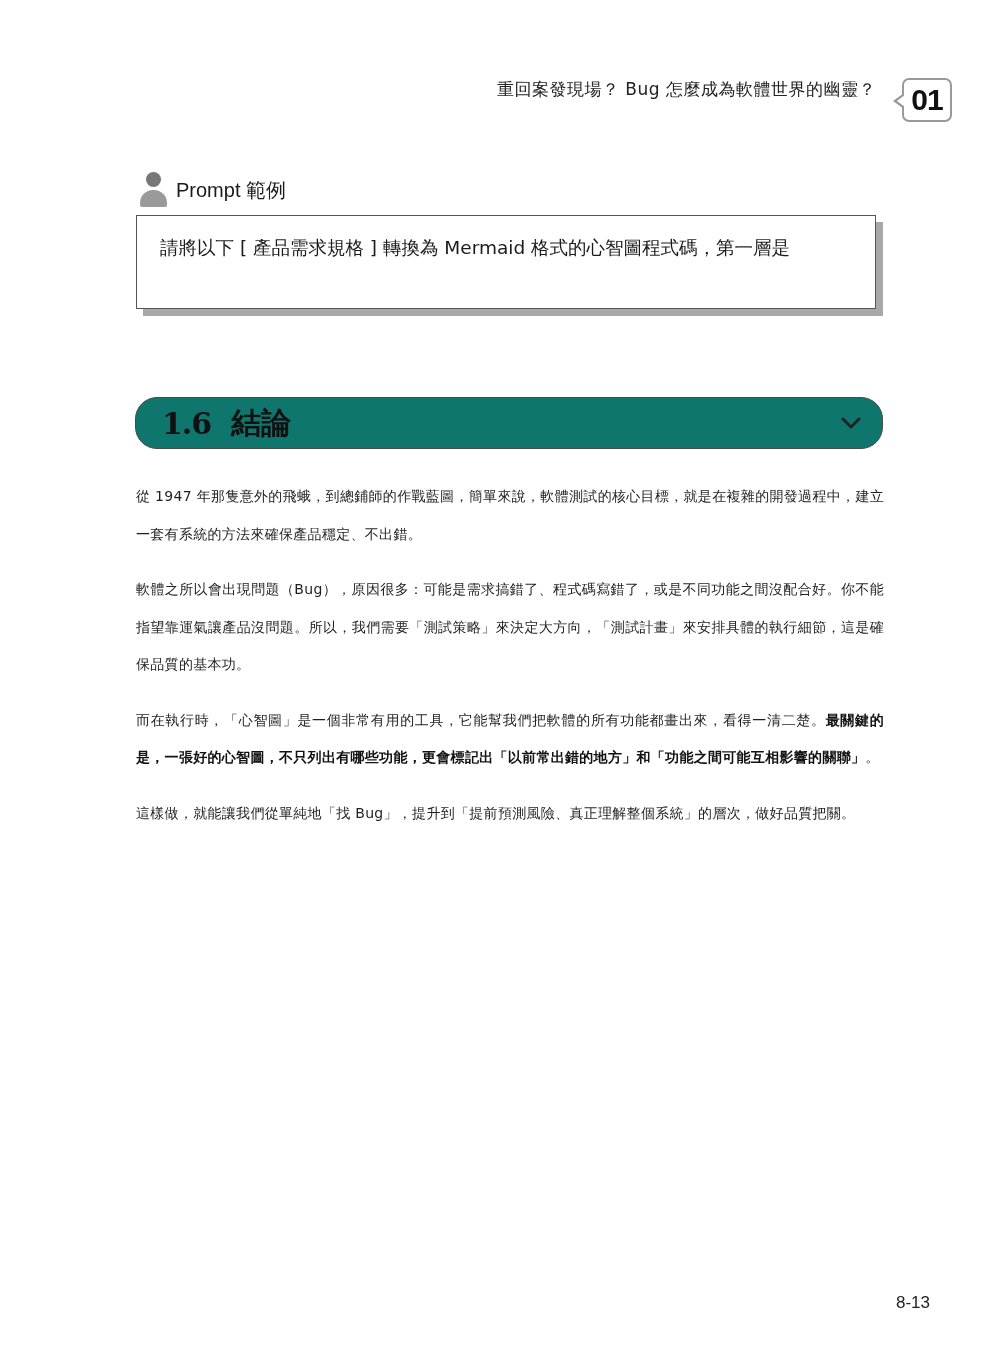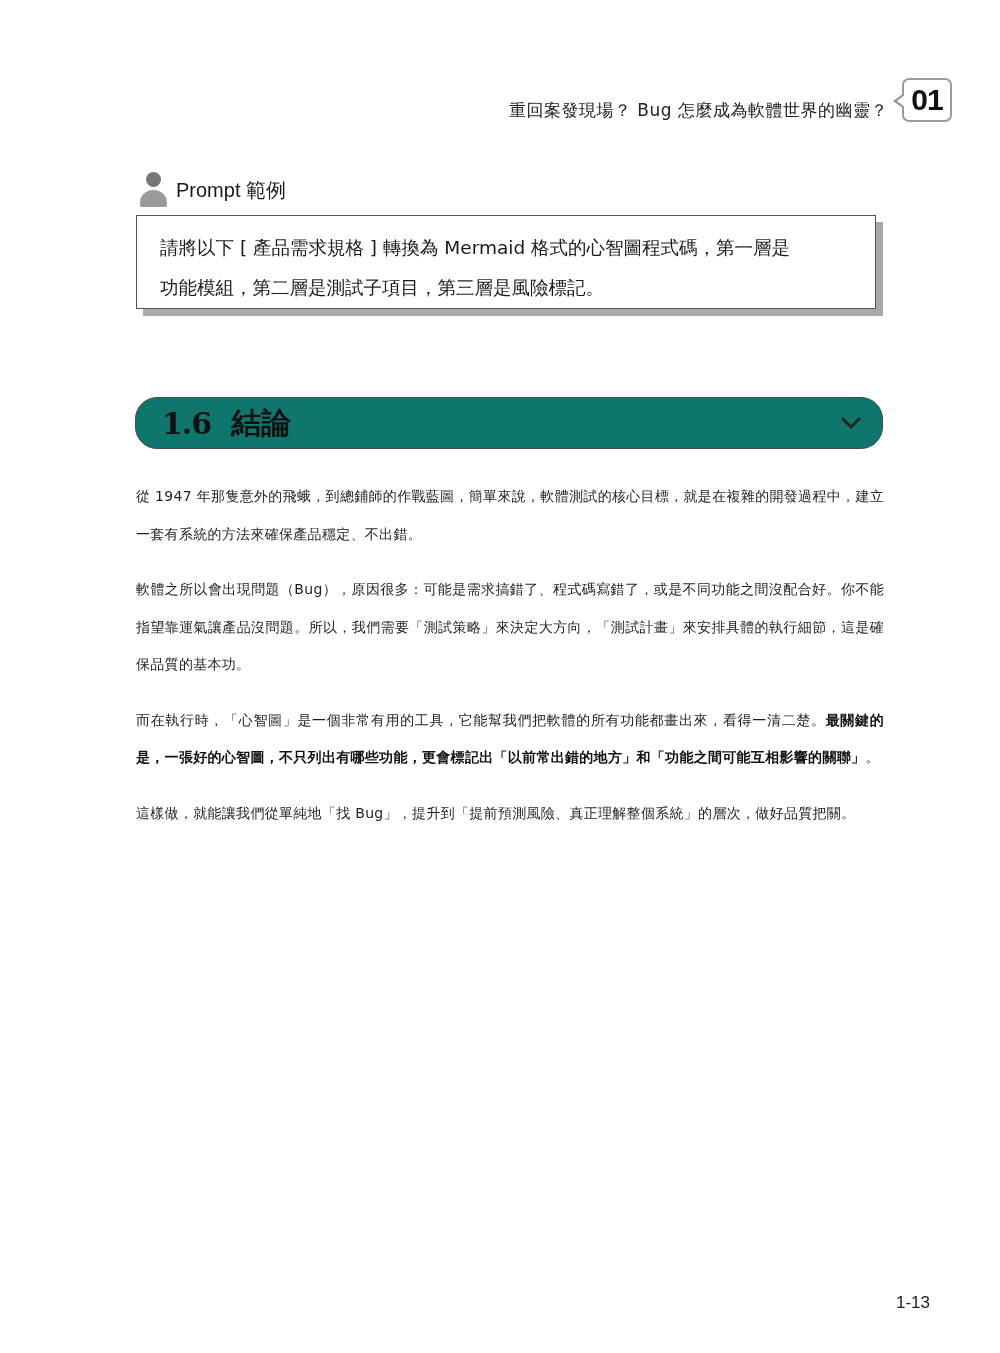--- a/index.html
+++ b/index.html
@@ -14,22 +14,22 @@
       overflow: hidden;
       font-family: "DejaVu Sans", "Liberation Sans", sans-serif;
       color: #1a1a1a;
     }
     
     .running-header {
       position: absolute;
       top: 78px;
       right: 48px;
       display: flex;
-      align-items: flex-end;
-      gap: 0;
+      align-items: flex-start;
+      gap: 12px;
     }
     .running-title {
       font-size: 17px;
       color: #222;
       letter-spacing: 0.5px;
       margin-right: 14px;
     }
     .chapter-badge {
       position: relative;
       width: 50px;
@@ -206,33 +206,32 @@
 <div class="prompt-heading">
   <div class="person-icon">
     <div class="head"></div>
     <div class="body"></div>
   </div>
   <span class="prompt-label">Prompt 範例</span>
 </div>
 
 <div class="prompt-box">
   <p class="prompt-text">請將以下 [ 產品需求規格 ] 轉換為 Mermaid 格式的心智圖程式碼，第一層是</p>
-  <p class="prompt-text">功能模組，第二層是測試子項目，第三層是風險標記。</p>
 </div>
 
 <div class="section-banner">
   <span class="section-number">1.6</span>
   <span class="section-title">結論</span>
   <span class="chevron-icon">
     <svg width="20" height="14" viewBox="0 0 20 14">
       <polyline points="2,3 10,11 18,3" fill="none" stroke="#222" stroke-width="3" stroke-linecap="round" stroke-linejoin="round"></polyline>
     </svg>
   </span>
 </div>
 
 <div class="content">
   <p class="para">從 1947 年那隻意外的飛蛾，到總鋪師的作戰藍圖，簡單來說，軟體測試的核心目標，就是在複雜的開發過程中，建立一套有系統的方法來確保產品穩定、不出錯。</p>
   <p class="para">軟體之所以會出現問題（Bug），原因很多：可能是需求搞錯了、程式碼寫錯了，或是不同功能之間沒配合好。你不能指望靠運氣讓產品沒問題。所以，我們需要「測試策略」來決定大方向，「測試計畫」來安排具體的執行細節，這是確保品質的基本功。</p>
   <p class="para"><span>而在執行時，「心智圖」是一個非常有用的工具，它能幫我們把軟體的所有功能都畫出來，看得一清二楚。</span><b>最關鍵的是，一張好的心智圖，不只列出有哪些功能，更會標記出「以前常出錯的地方」和「功能之間可能互相影響的關聯」</b><span>。</span></p>
   <p class="para">這樣做，就能讓我們從單純地「找 Bug」，提升到「提前預測風險、真正理解整個系統」的層次，做好品質把關。</p>
 </div>
 
-<div class="page-number">1-13</div>
+<div class="page-number">8-13</div>
 
 </body></html>

